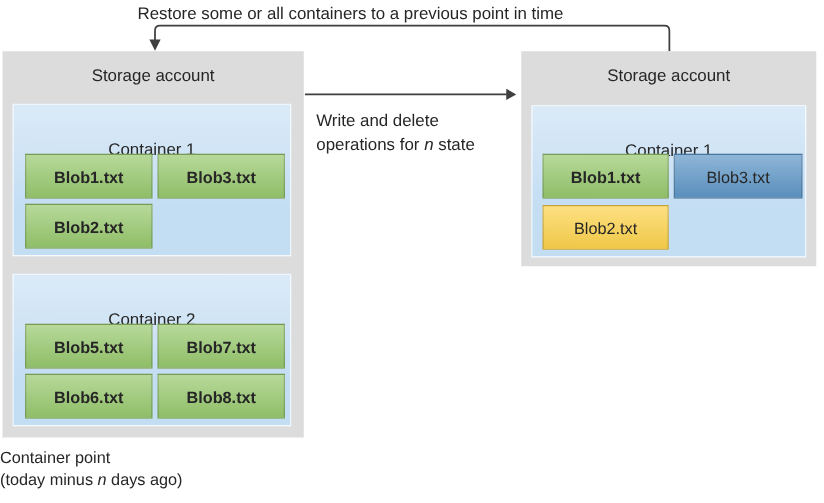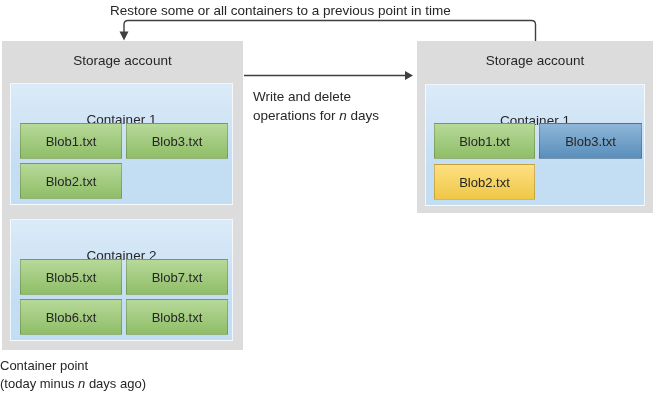--- a/index.html
+++ b/index.html
@@ -74,21 +74,21 @@
     width: 102px;
     height: 36px;
     box-sizing: border-box;
     display: flex;
     align-items: center;
     justify-content: center;
     font-size: 13px;
     background-image: linear-gradient(180deg, rgba(255,255,255,0.30), rgba(0,0,0,0.05));
     border: 1px solid rgba(0,0,0,0.18);
   }
-  .blob.green  { background-color: var(--blob-green,  #97c86d); }
+  .blob.green  { background-color: var(--blob-green,  #97c86d); font-weight: bold; }
   .blob.blue   { background-color: var(--blob-blue,   #5e96c6); }
   .blob.yellow { background-color: var(--blob-yellow, #fcd24b); }
 
   .r1c1 { left: 9px;   top: 39px; }
   .r1c2 { left: 115px; top: 39px; }
   .r2c1 { left: 9px;   top: 79px; }
   .r2c2 { left: 115px; top: 79px; }
 
   
   .rr1c1 { left: 8px;   top: 38px; width: 101px; }
@@ -106,21 +106,21 @@
     <path class="arrow-line" d="M124,32 L124,24.5 Q124,20.5 128,20.5 L531.5,20.5 Q535.5,20.5 535.5,24.5 L535.5,41"></path>
     <polygon class="arrow-head" points="119.5,31.5 128.5,31.5 124,40.5"></polygon>
     <line class="arrow-line" x1="244" y1="75.5" x2="405.5" y2="75.5"></line>
     <polygon class="arrow-head" points="405,71 405,80 413,75.5"></polygon>
   </svg>
 
   <div class="label top-label">Restore some or all containers to a previous point in time</div>
 
   <div class="label mid-label">
     <span>Write and delete</span><br>
-    <span><span>operations for </span><i>n</i><span> days</span></span>
+    <span><span>operations for </span><i>n</i><span> state</span></span>
   </div>
 
   <div class="account left-account">
     <div class="account-title">Storage account</div>
 
     <div class="container c-l1">
       <div class="container-title">Container 1</div>
       <div class="blob green r1c1">Blob1.txt</div>
       <div class="blob green r1c2">Blob3.txt</div>
       <div class="blob green r2c1">Blob2.txt</div>

